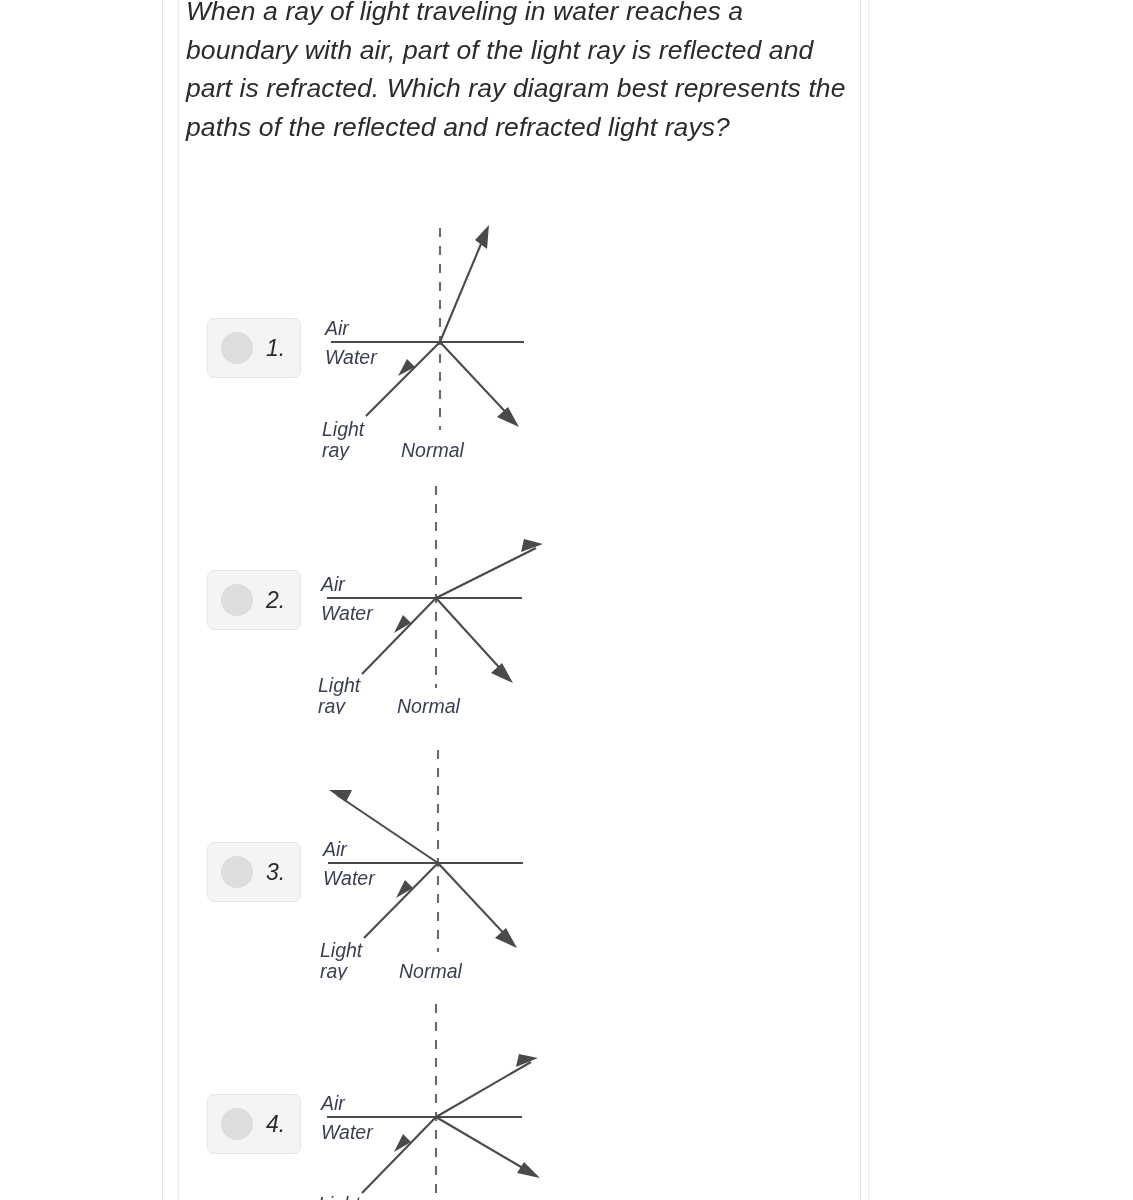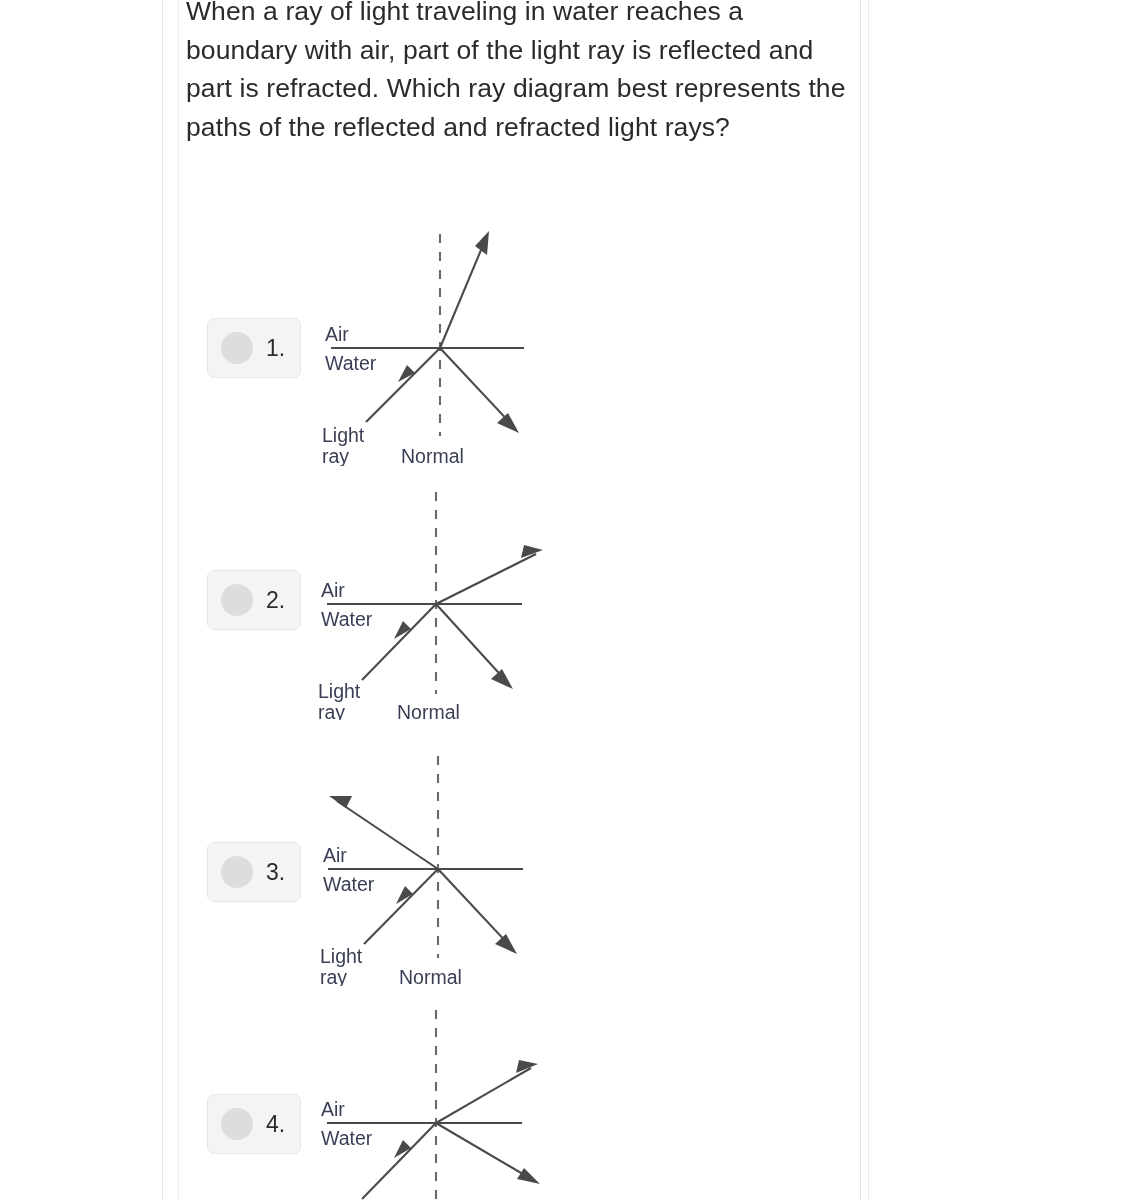--- a/index.html
+++ b/index.html
@@ -28,20 +28,21 @@
   .frame-line.r1 { left: 860px; }
   .frame-line.r2 { left: 868px; background:#ececec; }
 
   .page {
     position: absolute;
     left: 179px;
     top: 0;
     width: 681px;
     height: 1200px;
     background: #ffffff;
+    font-style: italic;
   }
 
   
   .question {
     position: absolute;
     left: 7px;
     top: -8px;
     width: 665px;
     font-size: 26.5px;
     line-height: 38.5px;
@@ -88,21 +89,21 @@
   }
   .radio-label {
     font-size: 23px;
     color: #2b2b2b;
     margin-left: 13px;
   }
 
   .diagram {
     position: absolute;
     left: 130px;
-    top: 8px;
+    top: 2px;
     width: 420px;
     height: 262px;
   }
 
   
   svg text {
     font-family: "Liberation Sans", sans-serif;
     font-size: 19.5px;
     fill: #3a3f55;
   }

